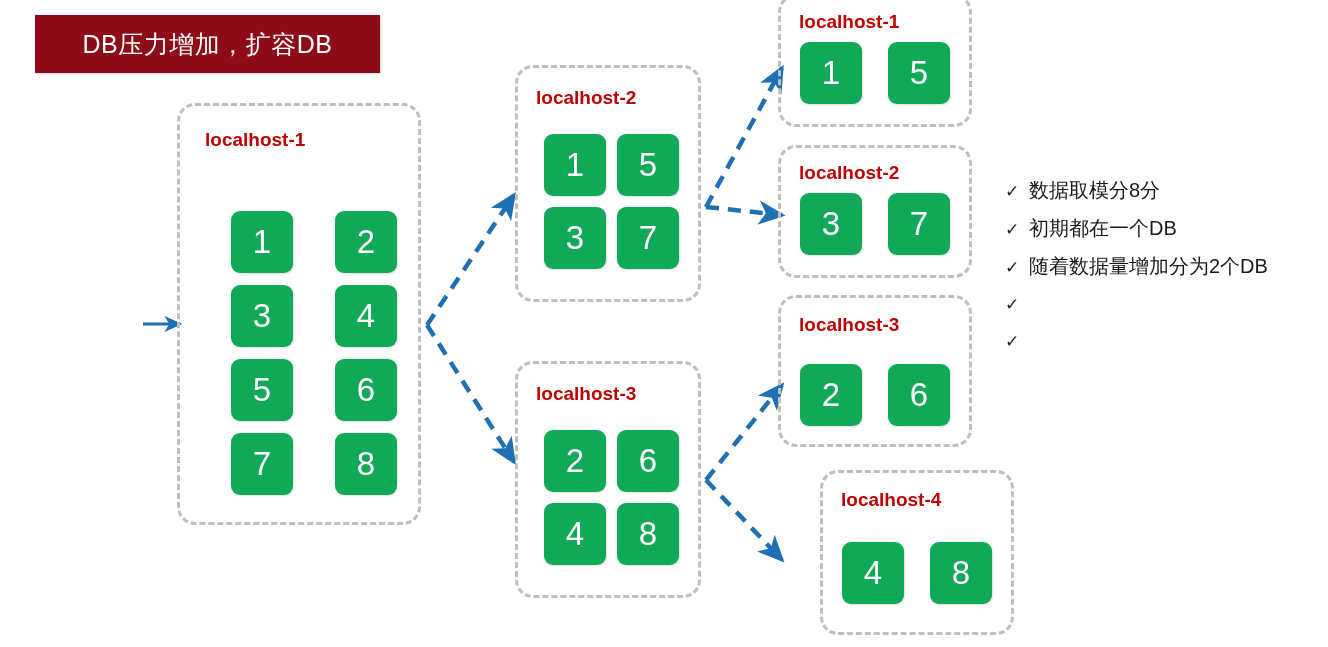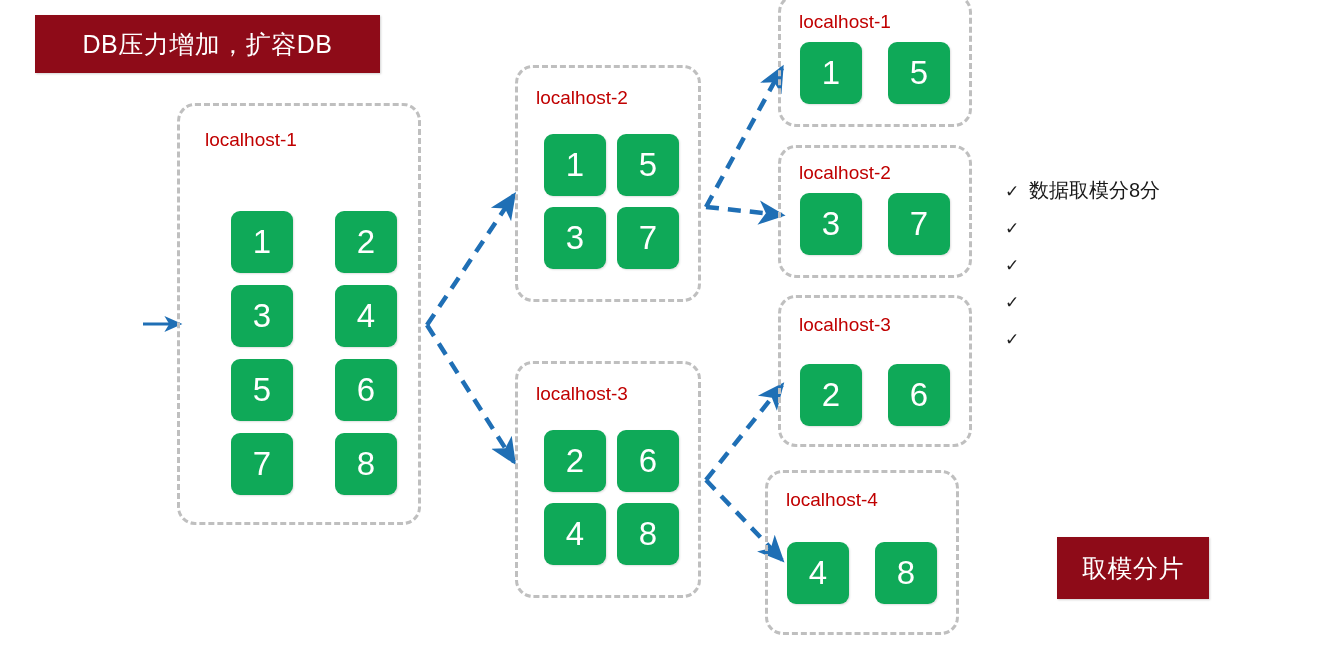--- a/index.html
+++ b/index.html
@@ -68,21 +68,21 @@
   .host {
     position: absolute;
     border: 3px dashed #BFBFBF;
     border-radius: 18px;
     background: transparent;
     box-sizing: border-box;
   }
   .host-label {
     position: absolute;
     color: #C00000;
-    font-weight: normal;
+    font-weight: bold;
     font-size: 19px;
     white-space: nowrap;
   }
 
   
   .tile {
     position: absolute;
     background: #0FA958;
     color: #ffffff;
     border-radius: 9px;
@@ -211,40 +211,41 @@
     <div class="tile" style="left:19px; top:45px; width:62px; height:62px;">3</div>
     <div class="tile" style="left:107px; top:45px; width:62px; height:62px;">7</div>
   </div>
 
   <div class="host" style="left:778px; top:295px; width:194px; height:152px;">
     <div class="host-label" style="left:18px; top:16px;">localhost-3</div>
     <div class="tile" style="left:19px; top:66px; width:62px; height:62px;">2</div>
     <div class="tile" style="left:107px; top:66px; width:62px; height:62px;">6</div>
   </div>
 
-  <div class="host" style="left:765px; top:470px; width:194px; height:165px;">
+  <div class="host" style="left:820px; top:470px; width:194px; height:165px;">
     <div class="host-label" style="left:18px; top:16px;">localhost-4</div>
     <div class="tile" style="left:19px; top:69px; width:62px; height:62px;">4</div>
     <div class="tile" style="left:107px; top:69px; width:62px; height:62px;">8</div>
   </div>
 
   <div id="bullets">
     <div class="bullet">
       <span class="check">✓</span>
       <span>数据取模分8分</span>
     </div>
     <div class="bullet">
       <span class="check">✓</span>
-    </div>
-    <div class="bullet">
-      <span class="check">✓</span>
-    </div>
-    <div class="bullet">
-      <span class="check">✓</span>
-    </div>
-    <div class="bullet">
-      <span class="check">✓</span>
-    </div>
-  </div>
-
-  <div class="badge" id="modulo-badge">取模分片</div>
+      <span>初期都在一个DB</span>
+    </div>
+    <div class="bullet">
+      <span class="check">✓</span>
+      <span>随着数据量增加分为2个DB</span>
+    </div>
+    <div class="bullet">
+      <span class="check">✓</span>
+    </div>
+    <div class="bullet">
+      <span class="check">✓</span>
+    </div>
+  </div>
+
 
 </div>
 
 </body></html>

